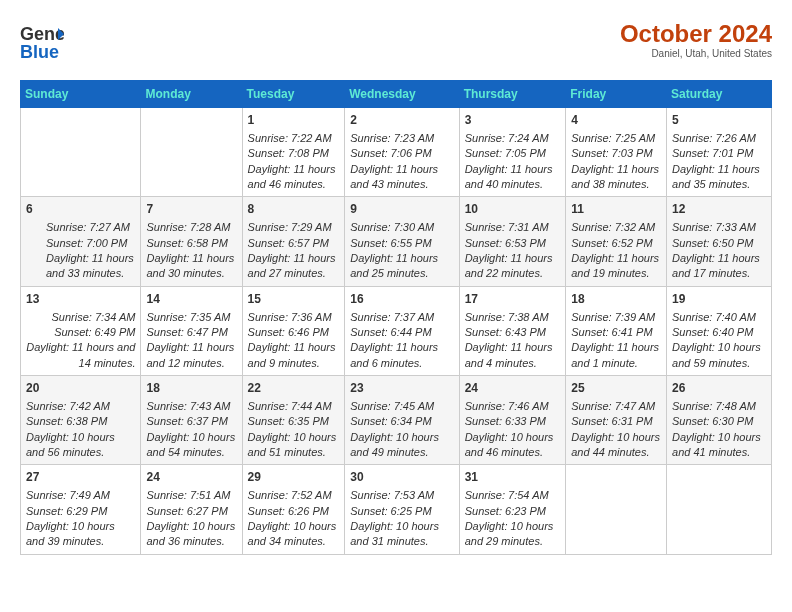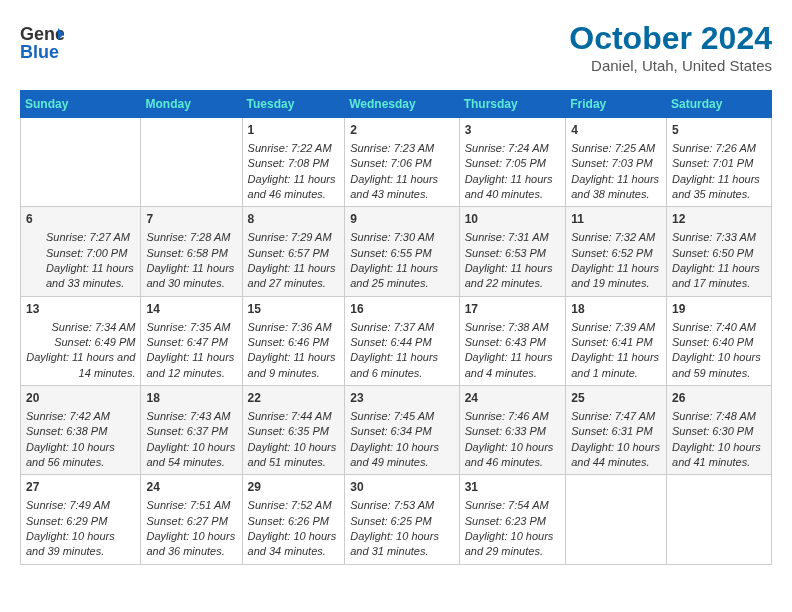--- a/index.html
+++ b/index.html
@@ -23,26 +23,26 @@
     }
     .logo-row {
       display: flex;
       align-items: center;
       gap: 4px;
     }
     .title-block {
       text-align: right;
     }
     .month-title {
-      font-size: 32px;
+      font-size: 24px;
       font-weight: bold;
-      color: #0369a1;
+      color: #c2410c;
     }
     .location {
-      font-size: 15px;
+      font-size: 10px;
       color: #555;
     }
     table {
       width: 100%;
       border-collapse: collapse;
       font-size: 11px;
     }
     thead th {
       background-color: #1565C0;
       color: #5eead4;

